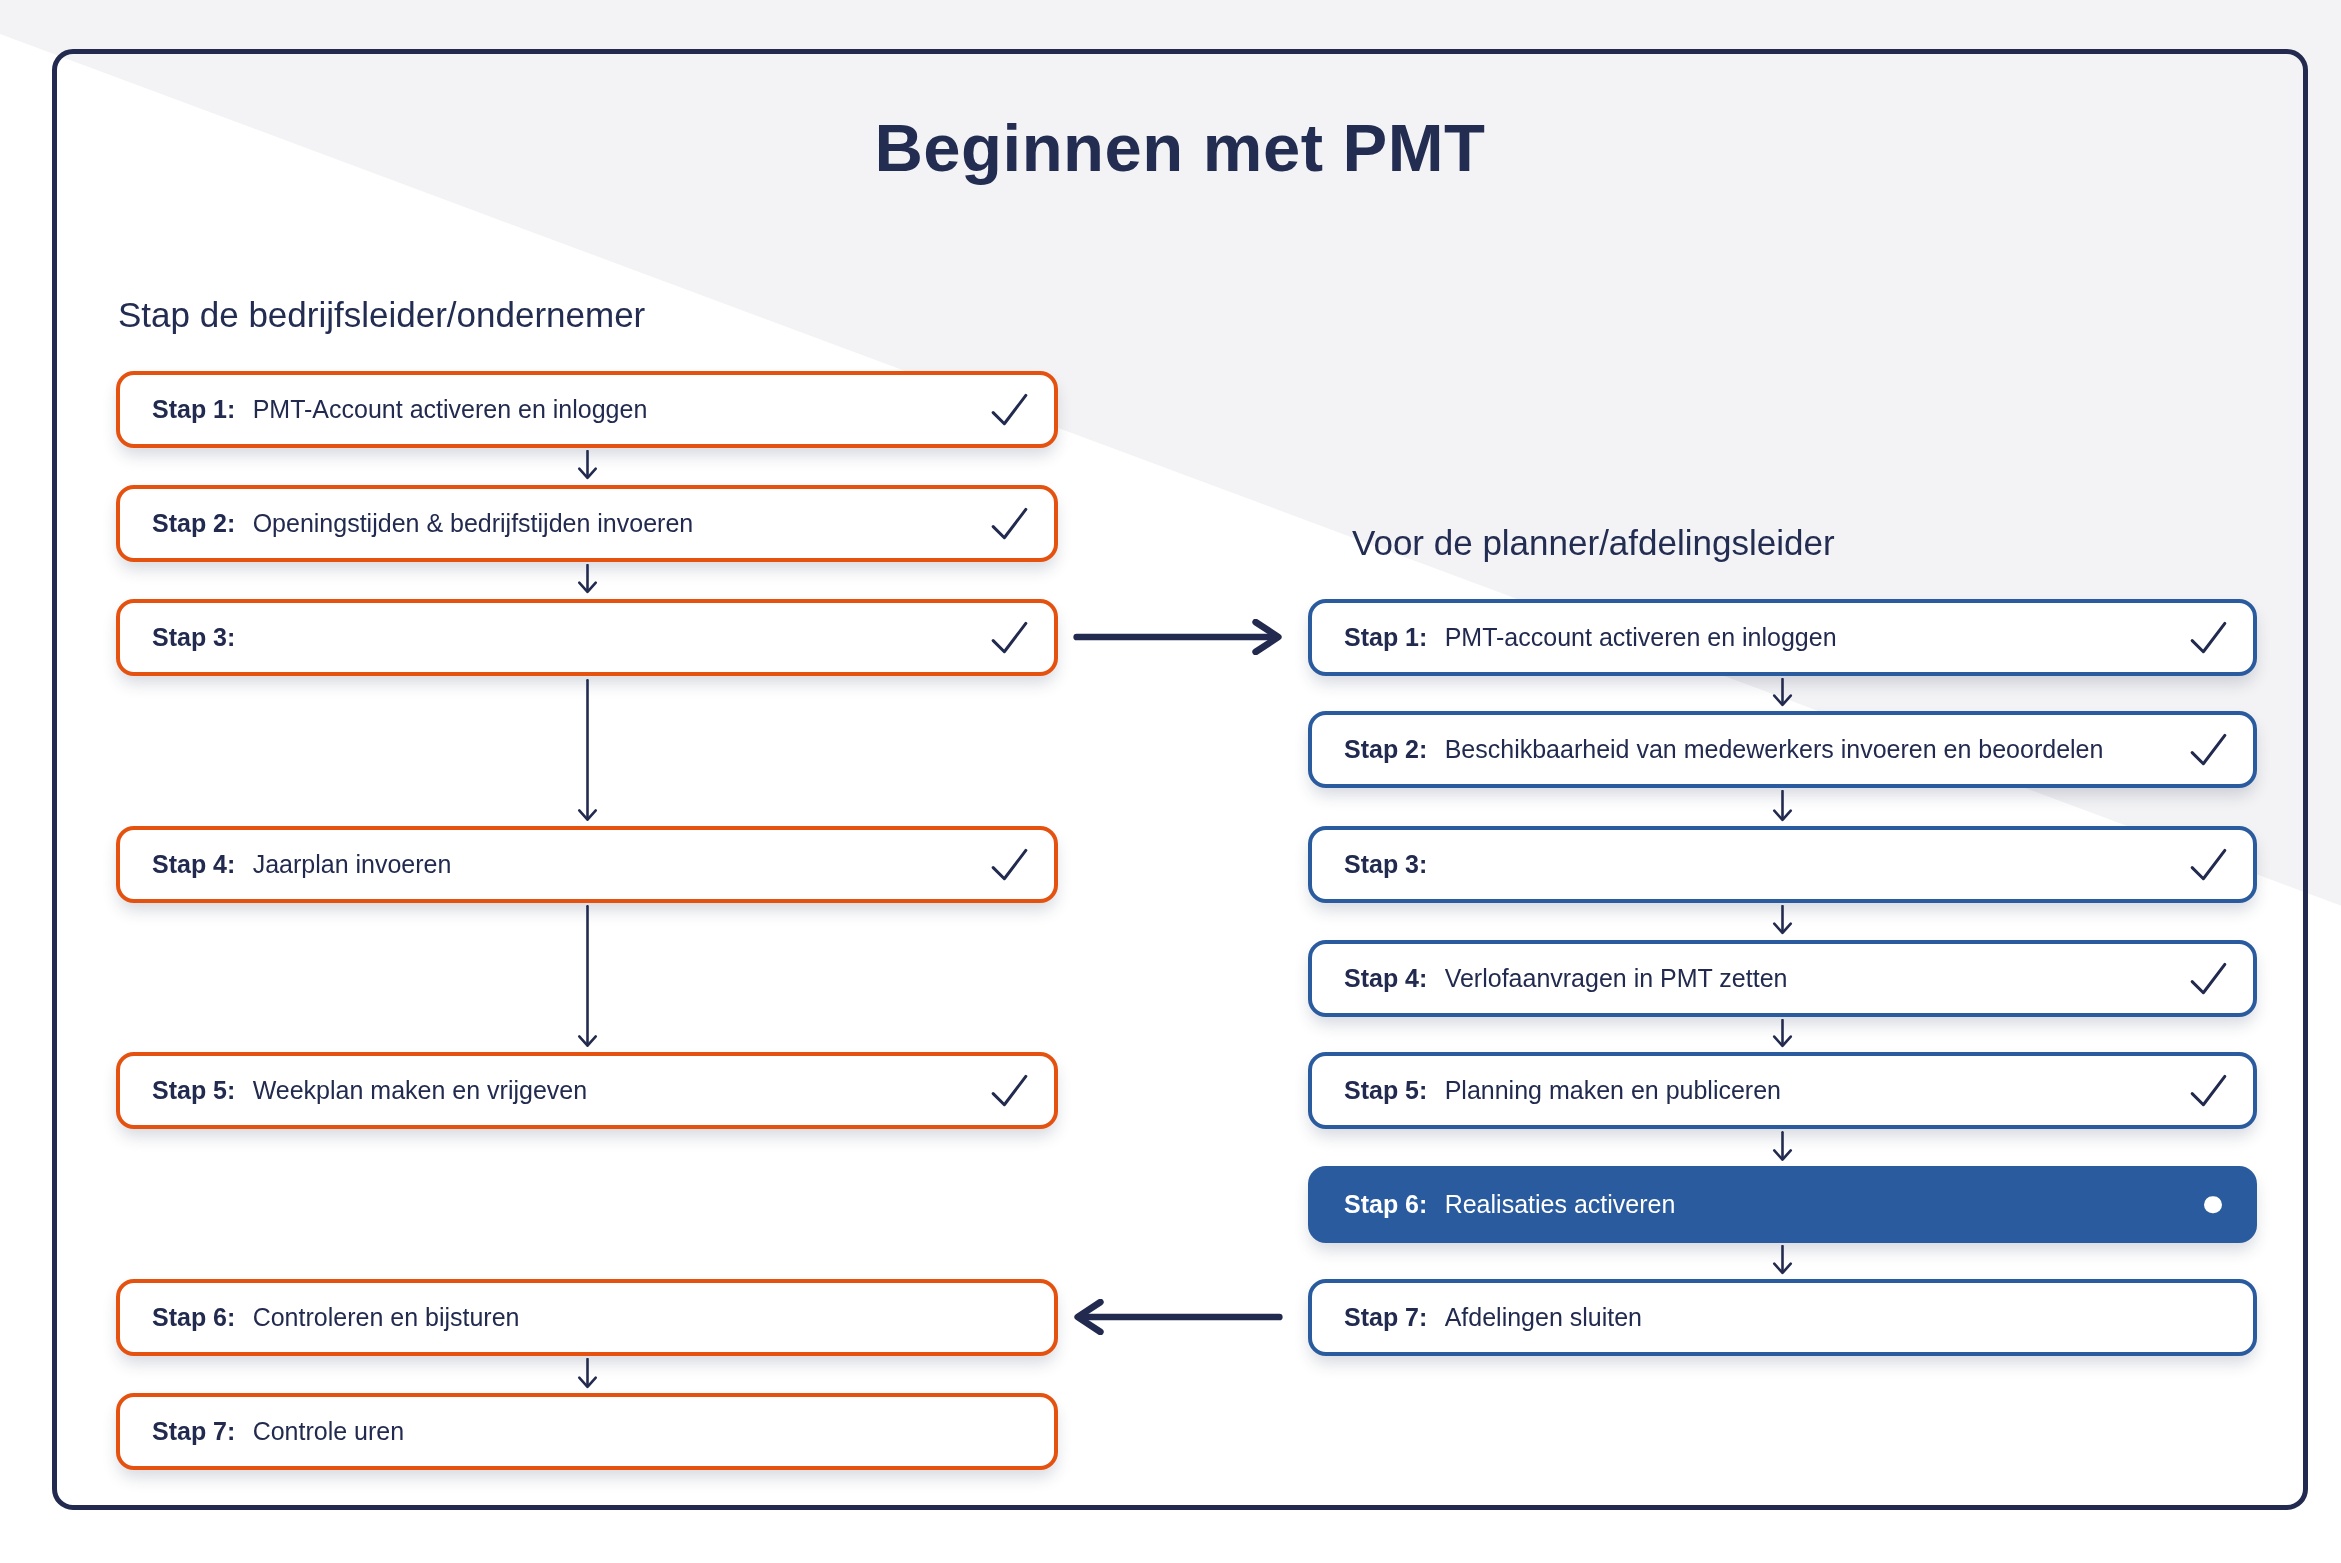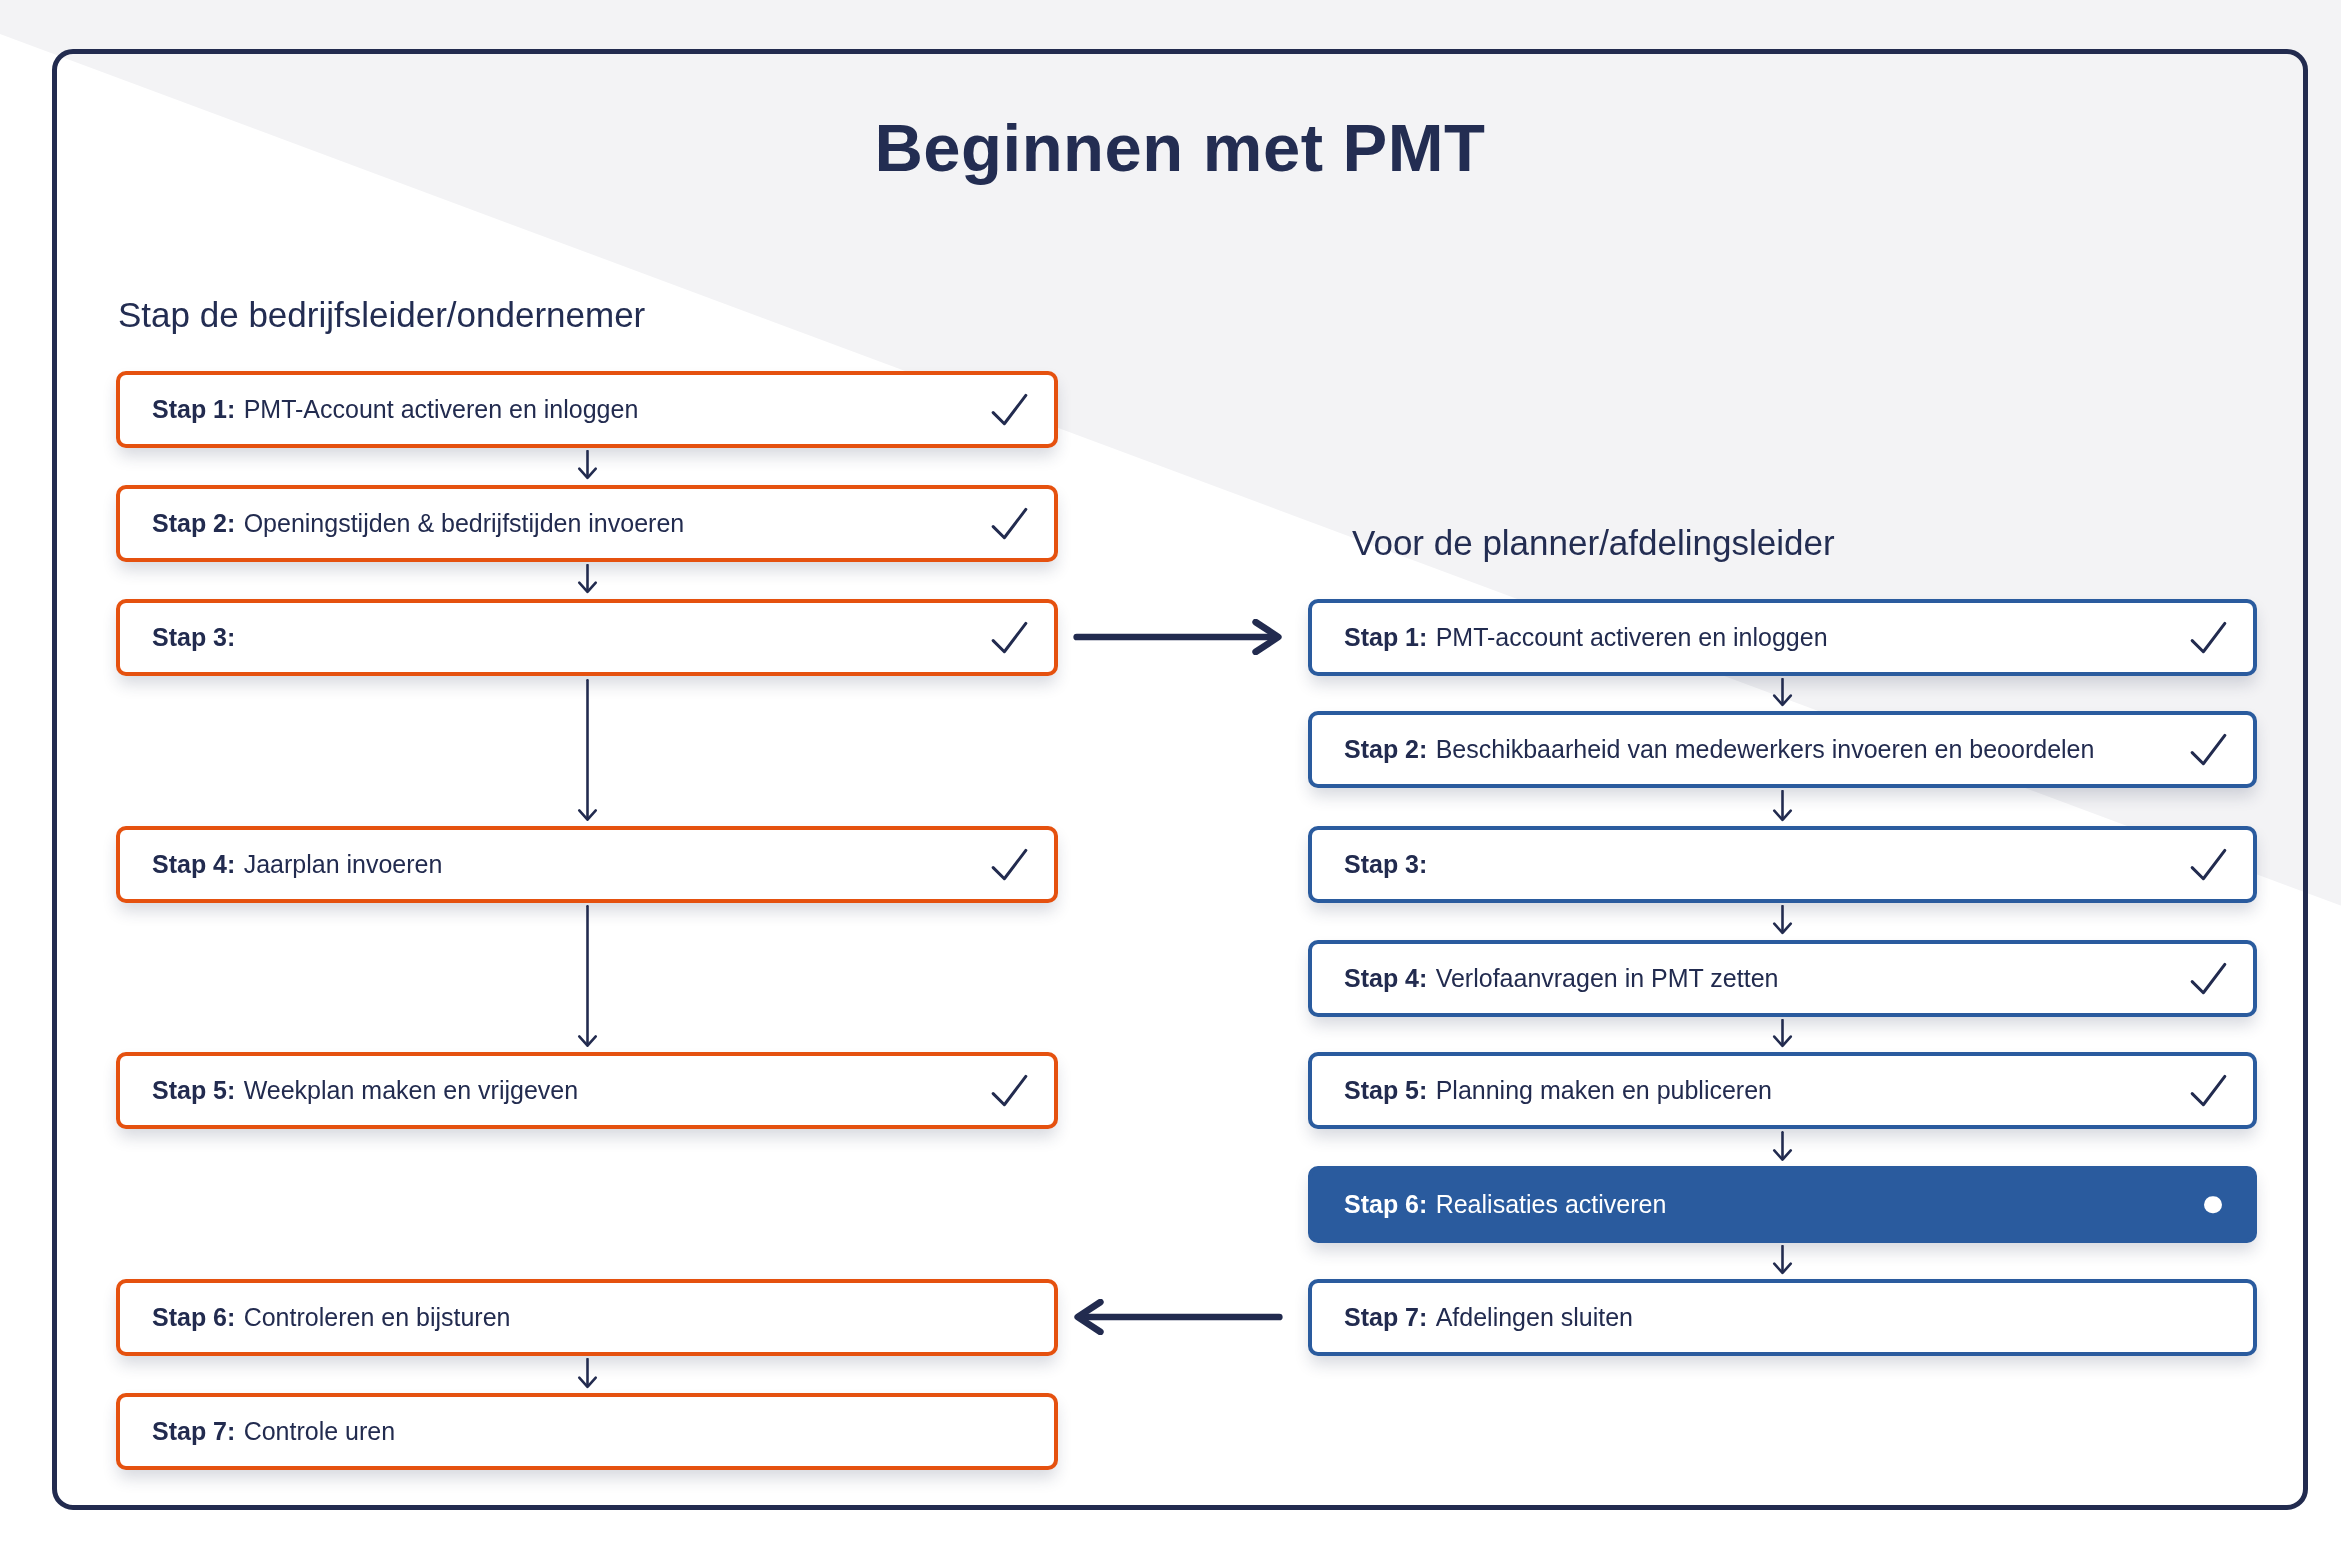--- a/index.html
+++ b/index.html
@@ -24,28 +24,28 @@
     text-align:center;font-size:67px;font-weight:800;color:#232d52;
     letter-spacing:0.5px;
   }
   .col-header{
     position:absolute;font-size:35px;font-weight:400;color:#232d52;
   }
   .col-header.left{left:118px;top:295px;}
   .col-header.right{left:1352px;top:523px;}
   .box{
     position:absolute;height:77px;box-sizing:border-box;
-    background:#ffffff;border-radius:10px;
+    background:#ffffff;border-radius:18px;
     display:flex;align-items:center;
     padding:0 78px 0 32px;
     font-size:25px;color:#222b4f;
     box-shadow:0 9.3px 15.5px -2.1px rgba(34,43,79,0.18);
   }
   .box .lbl{font-weight:700;margin-right:8.3px;white-space:nowrap;}
-  .box .txt{font-weight:400;white-space:nowrap;}
+  .box .txt{font-weight:400;white-space:nowrap;margin-left:9px;}
   .box.orange{left:116px;width:942px;border:4.1px solid #e5510f;}
   .box.blue{left:1308px;width:949px;border:4.1px solid #2a5b9e;}
   .box.blue-filled{
     left:1308px;width:949px;border:4.1px solid #2a5b9e;
     background:#2a5b9e;color:#ffffff;
   }
   .check{
     position:absolute;right:23px;top:50%;transform:translateY(-50%);
     width:43px;height:43px;
   }

